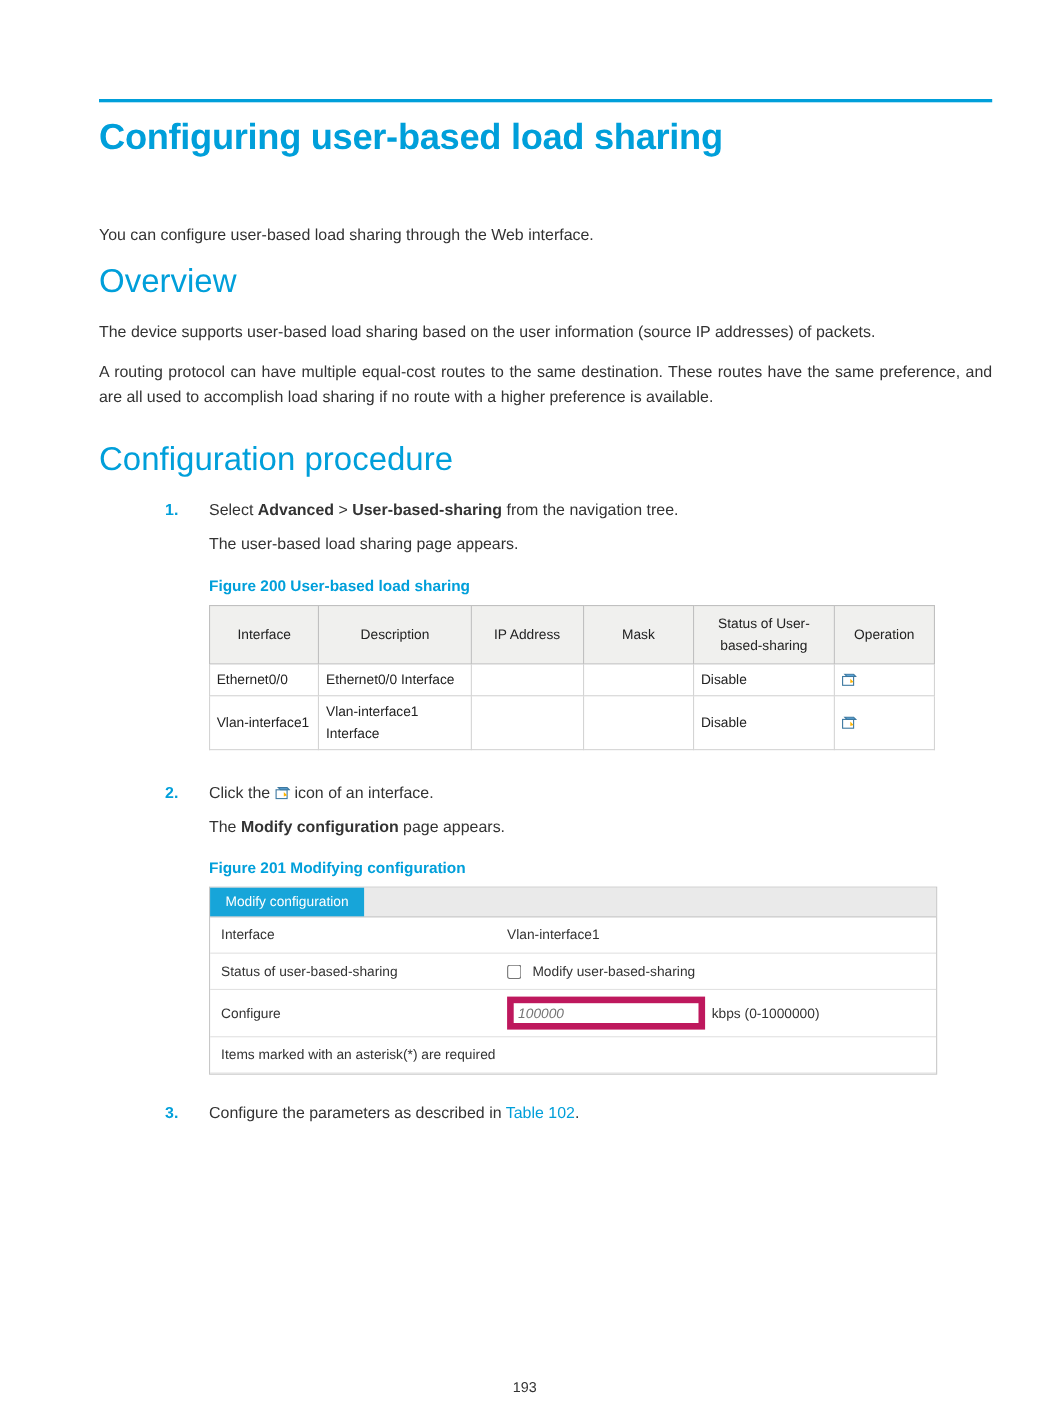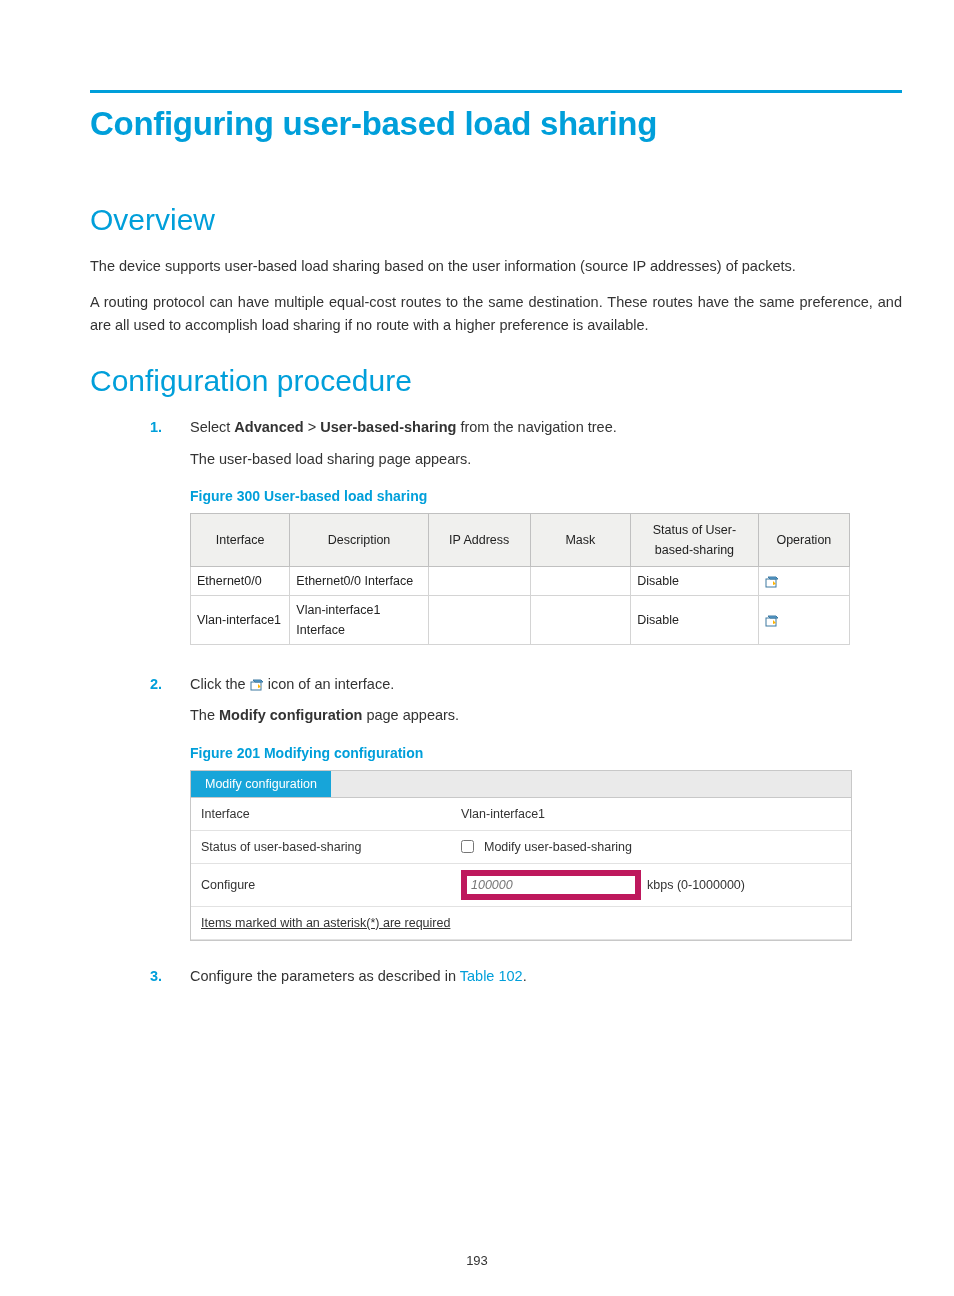--- a/index.html
+++ b/index.html
@@ -138,21 +138,20 @@
     width: 160px;
     font-size: 12.5px;
     color: #8a8a8a;
     font-family: Tahoma, Arial, sans-serif;
     font-style: italic;
   }
   .mc-note {
     padding: 6px 10px;
     border-bottom: 1px solid #e2e2e2;
     color: #333;
-    text-decoration: underline;
   }
   .mc-btns {
     text-align: center;
     padding: 8px 0 10px 0;
   }
   .mc-btn {
     display: inline-block;
     border: 1px solid #4d7aa8;
     background: #f3f3f3;
     padding: 2px 14px;
@@ -173,34 +172,35 @@
   }
   input[type="checkbox"] { margin: 0 4px 0 0; vertical-align: middle; }
 </style>
 </head>
 <body>
 
 <div class="page">
   <div class="top-rule"></div>
   <div class="h1">Configuring user-based load sharing</div>
 
+  <div class="indent para">You can configure user-based load sharing through the Web interface.</div>
 
   <div class="h2">Overview</div>
   <div class="indent para">The device supports user-based load sharing based on the user information (source IP addresses) of packets.</div>
   <div class="indent para">A routing protocol can have multiple equal-cost routes to the same destination. These routes have the same preference, and are all used to accomplish load sharing if no route with a higher preference is available.</div>
 
   <div class="h2" style="margin-top:28px">Configuration procedure</div>
 
   <ol class="steps">
     <li>
       <span>
         <span>Select </span><span class="bold">Advanced</span><span> &gt; </span><span class="bold">User-based-sharing</span><span> from the navigation tree.</span>
       </span>
       <div style="margin-top:8px">The user-based load sharing page appears.</div>
-      <div class="fig-caption">Figure 300 User-based load sharing</div>
+      <div class="fig-caption">Figure 200 User-based load sharing</div>
 
       <table class="ui-table">
         <thead>
           <tr>
             <th style="width:88px">Interface</th>
             <th style="width:130px">Description</th>
             <th style="width:92px">IP Address</th>
             <th style="width:92px">Mask</th>
             <th style="width:120px">Status of User-based-sharing</th>
             <th style="width:80px">Operation</th>

